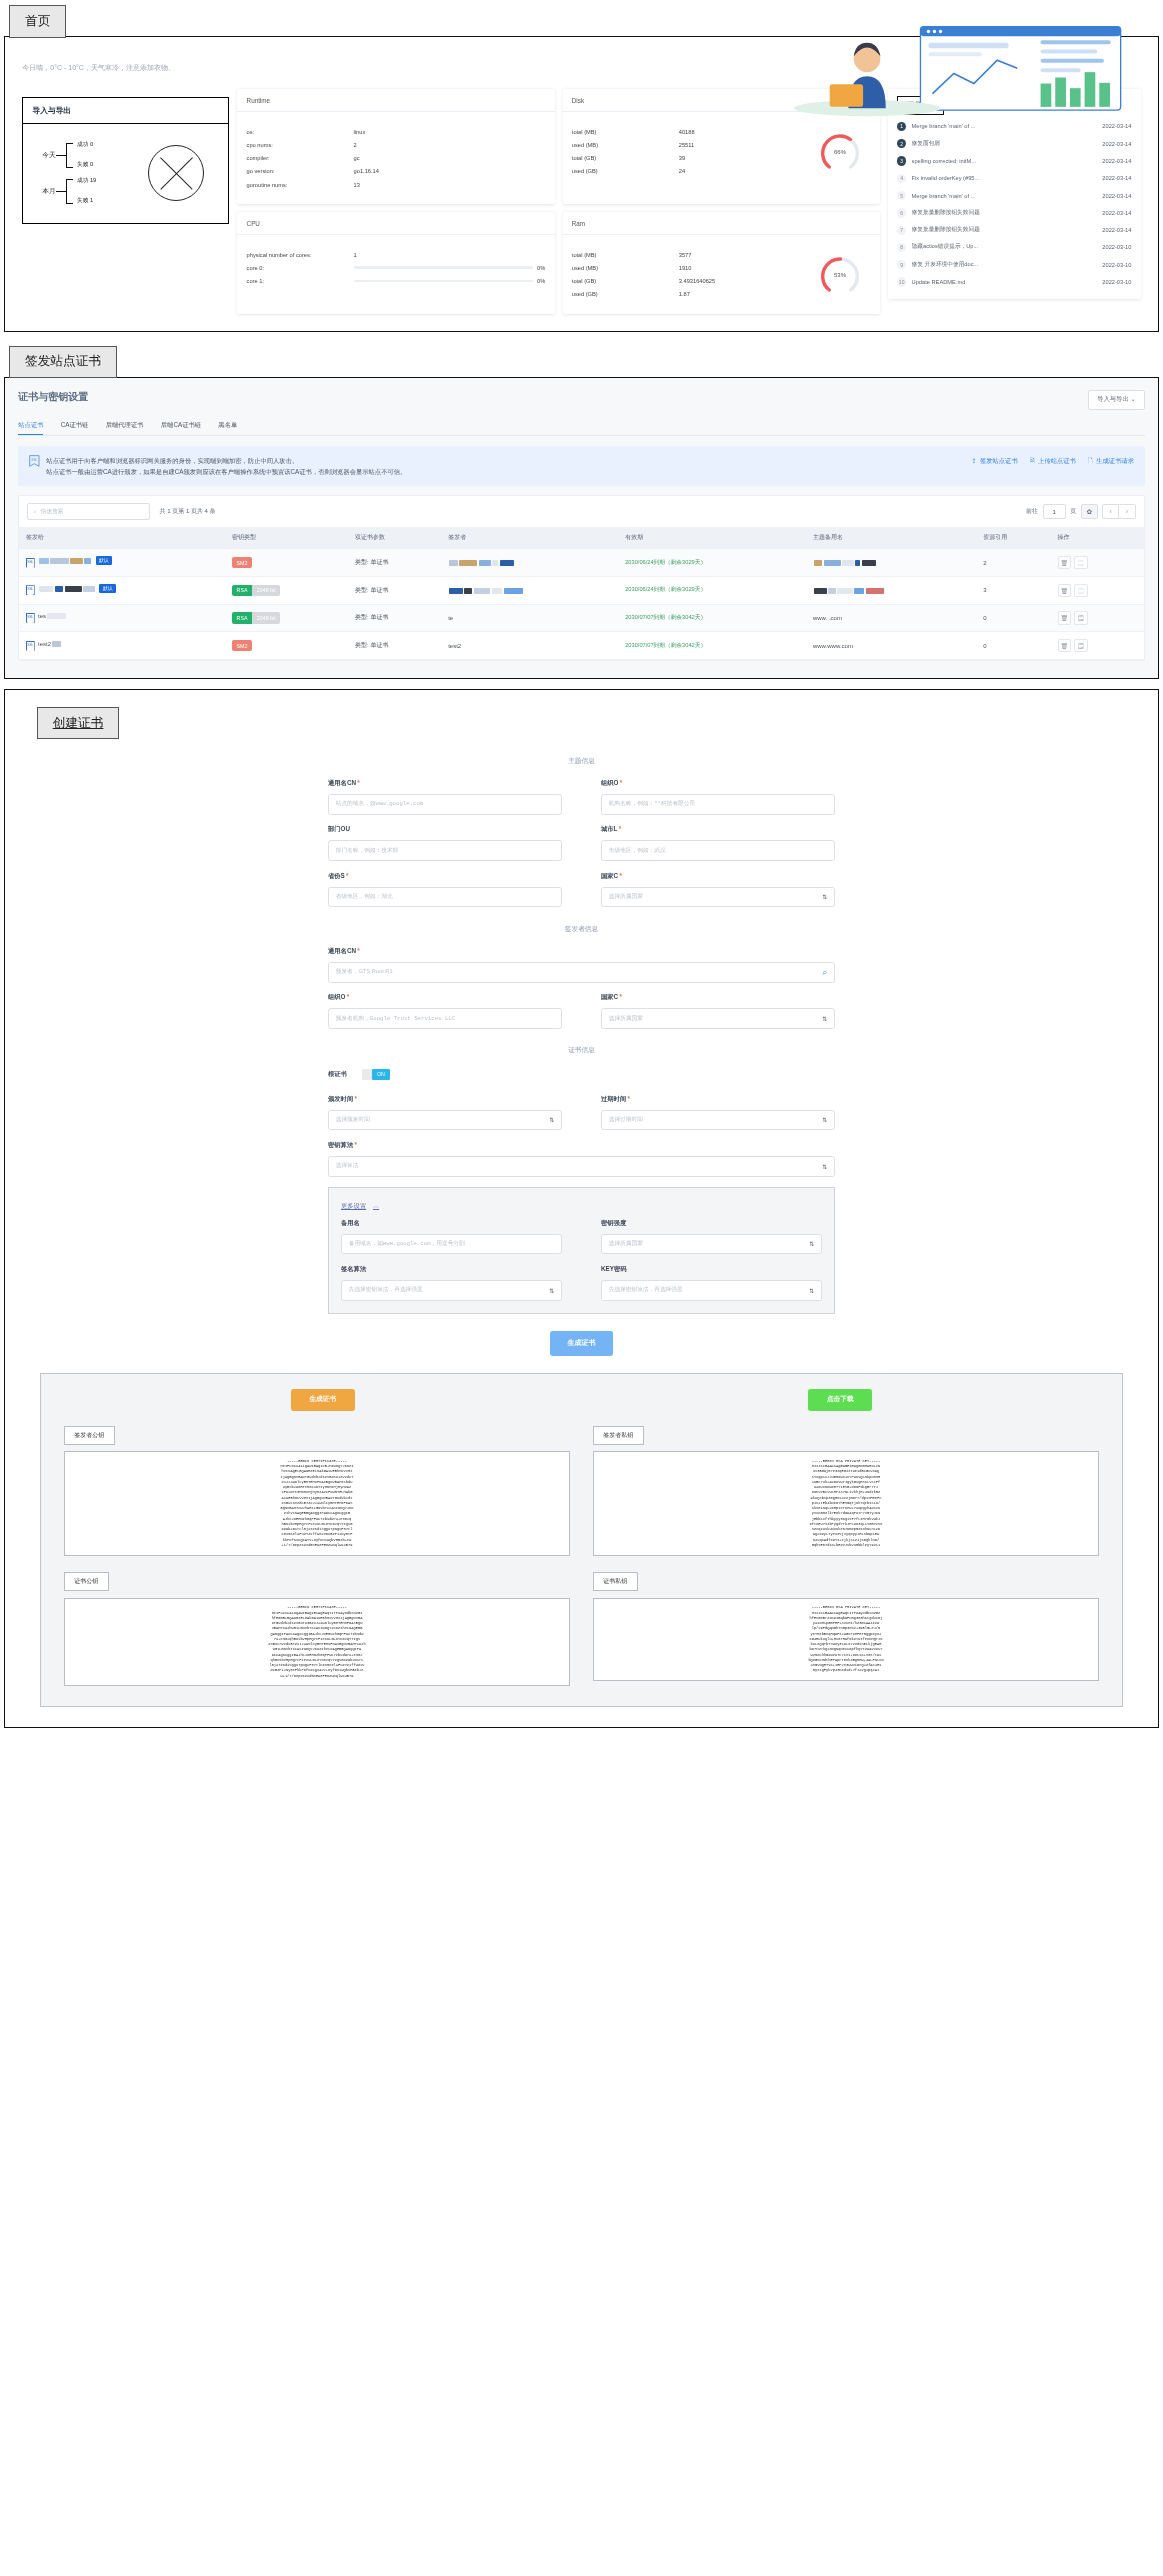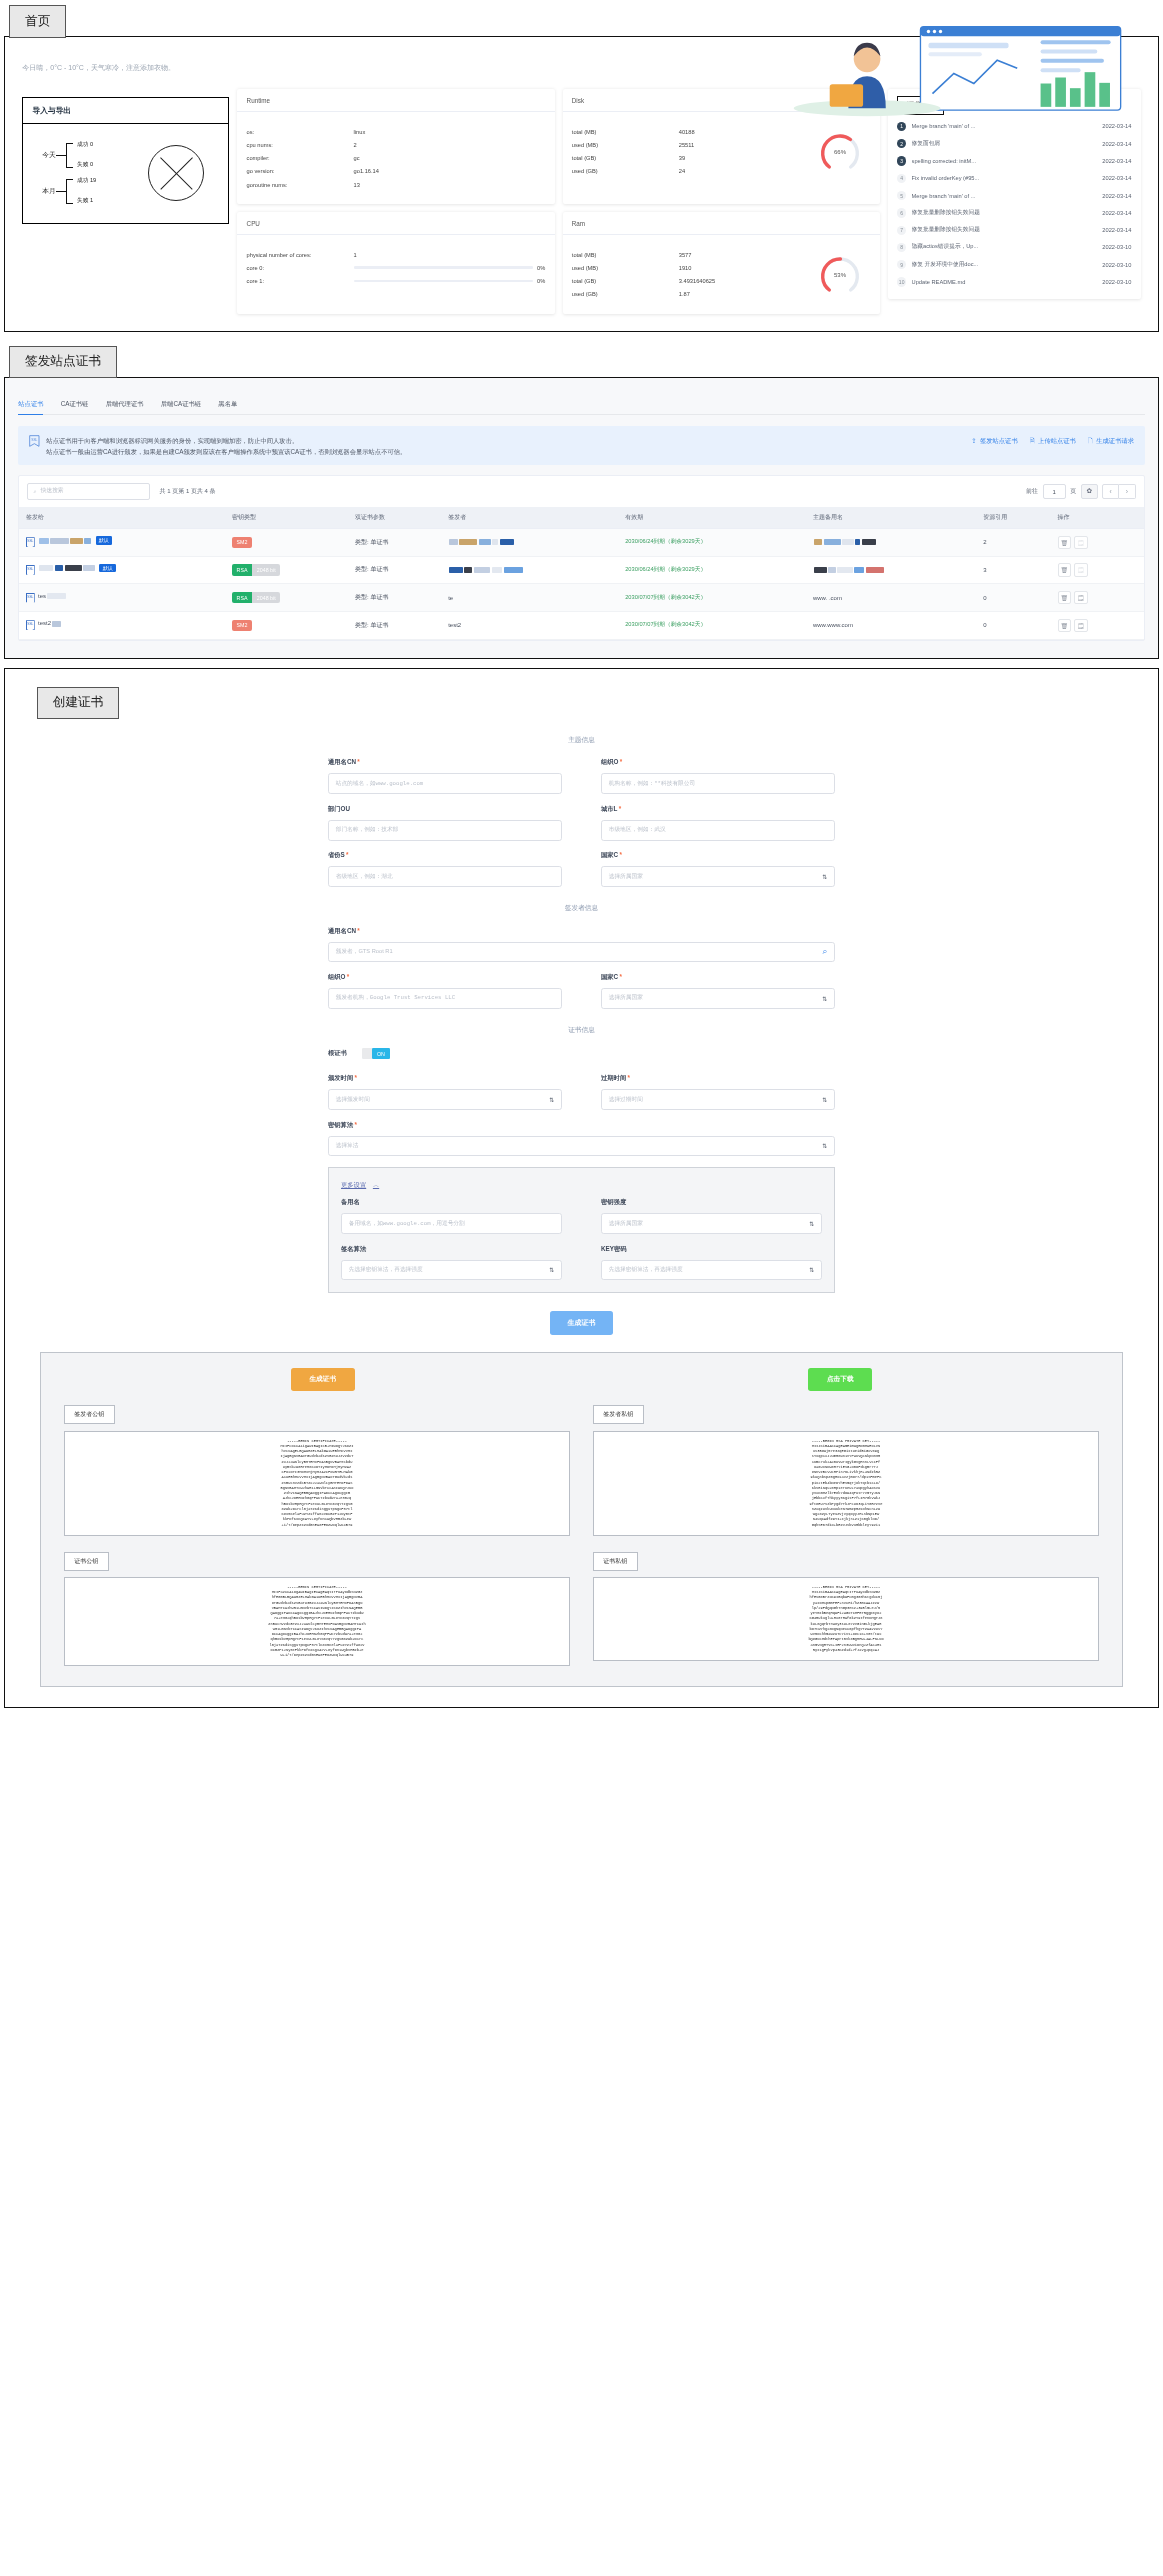--- a/index.html
+++ b/index.html
@@ -475,20 +475,27 @@
 
       </div>
     </div>
   </div>
 </div>
 
 <div class="section">
   <div class="tab-chip">签发站点证书</div>
   <div class="panel-outline top">
     <div class="cm-body">
+      <div class="cm-toprow">
+        <div class="cm-title">证书与密钥设置</div>
+        <button class="btn-ghost">
+          <span>导入与导出</span>
+          <span> ⌄</span>
+        </button>
+      </div>
 
       <div class="cm-tabs" id="cm-tabs">
           <div class="cm-tab active">站点证书</div>
           <div class="cm-tab">CA证书链</div>
           <div class="cm-tab">后端代理证书</div>
           <div class="cm-tab">后端CA证书链</div>
           <div class="cm-tab">黑名单</div>
         </div>
       <div class="cm-tabs-sep"></div>
 
@@ -605,21 +612,21 @@
         </table>
       </div>
     </div>
   </div>
 </div>
 
 <div class="section">
   <div class="panel-outline" style="margin-top:9.3px;">
     <div class="cc-body">
       <div style="padding-left:32px;">
-        <span class="tab-chip" style="margin:0;">创建证书</span>
+        <span class="tab-chip" style="margin:0;text-decoration:underline;">创建证书</span>
       </div>
 
       <div class="form-wrap">
         <div class="sec-title">主题信息</div>
 
         <div class="frow">
           <div class="fcol">
             <div class="flabel"><span>通用名CN</span><span class="req">*</span></div>
             <div class="finput">站点的域名，如www.google.com</div>
           </div>

